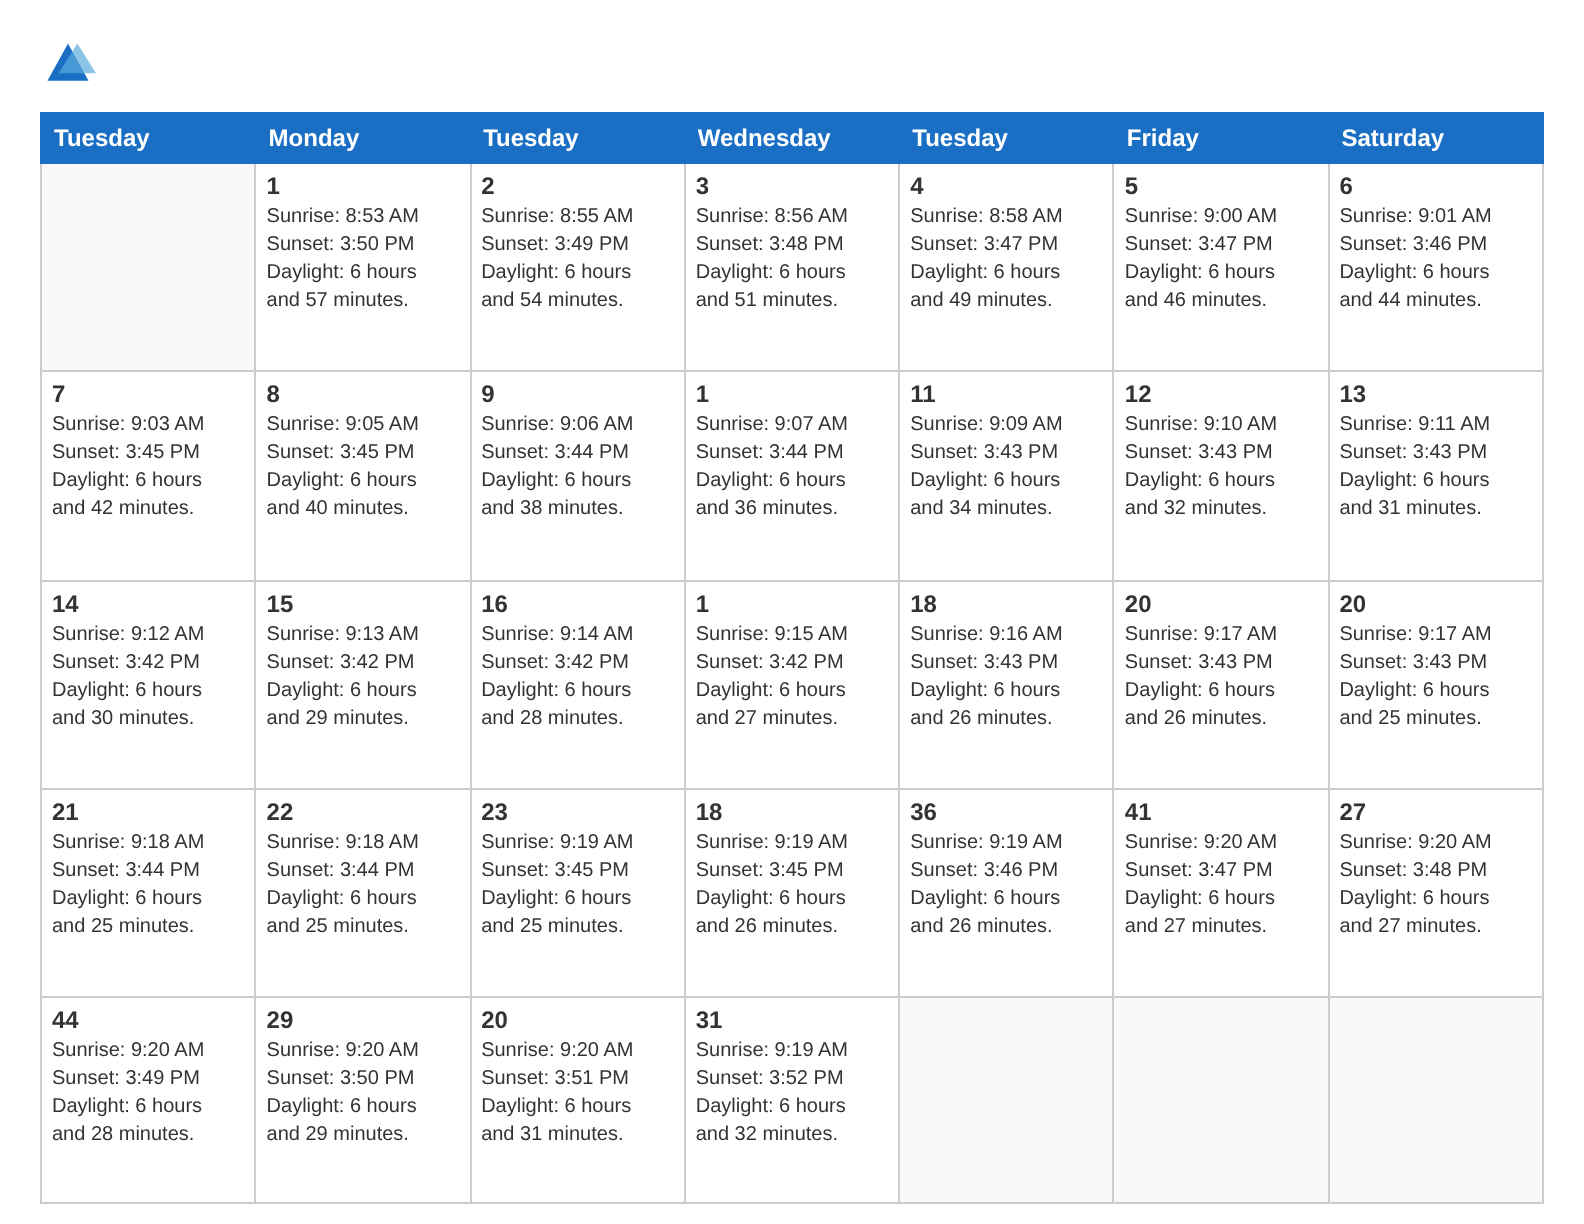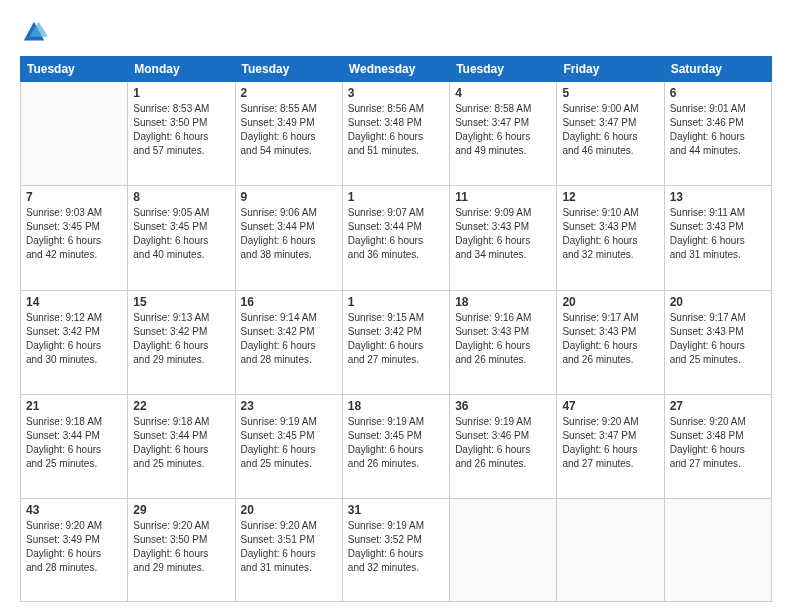--- a/index.html
+++ b/index.html
@@ -236,31 +236,31 @@
           </td>
           <td>
             <div class="day-num">18</div>
             <div class="day-info">Sunrise: 9:19 AM<br>Sunset: 3:45 PM<br>Daylight: 6 hours<br>and 26 minutes.</div>
           </td>
           <td>
             <div class="day-num">36</div>
             <div class="day-info">Sunrise: 9:19 AM<br>Sunset: 3:46 PM<br>Daylight: 6 hours<br>and 26 minutes.</div>
           </td>
           <td>
-            <div class="day-num">47</div>
+            <div class="day-num">41</div>
             <div class="day-info">Sunrise: 9:20 AM<br>Sunset: 3:47 PM<br>Daylight: 6 hours<br>and 27 minutes.</div>
           </td>
           <td>
             <div class="day-num">27</div>
             <div class="day-info">Sunrise: 9:20 AM<br>Sunset: 3:48 PM<br>Daylight: 6 hours<br>and 27 minutes.</div>
           </td>
         </tr>
         <tr>
           <td>
-            <div class="day-num">43</div>
+            <div class="day-num">44</div>
             <div class="day-info">Sunrise: 9:20 AM<br>Sunset: 3:49 PM<br>Daylight: 6 hours<br>and 28 minutes.</div>
           </td>
           <td>
             <div class="day-num">29</div>
             <div class="day-info">Sunrise: 9:20 AM<br>Sunset: 3:50 PM<br>Daylight: 6 hours<br>and 29 minutes.</div>
           </td>
           <td>
             <div class="day-num">20</div>
             <div class="day-info">Sunrise: 9:20 AM<br>Sunset: 3:51 PM<br>Daylight: 6 hours<br>and 31 minutes.</div>
           </td>

